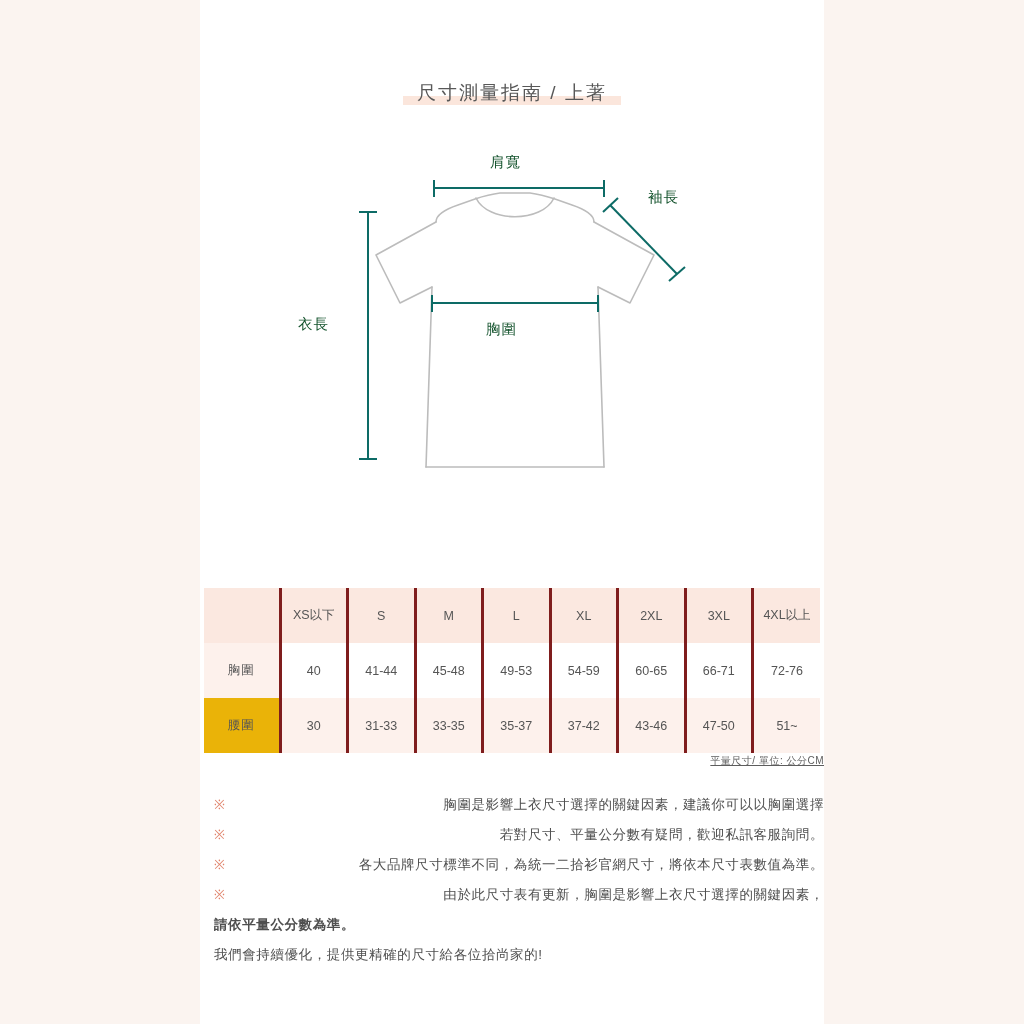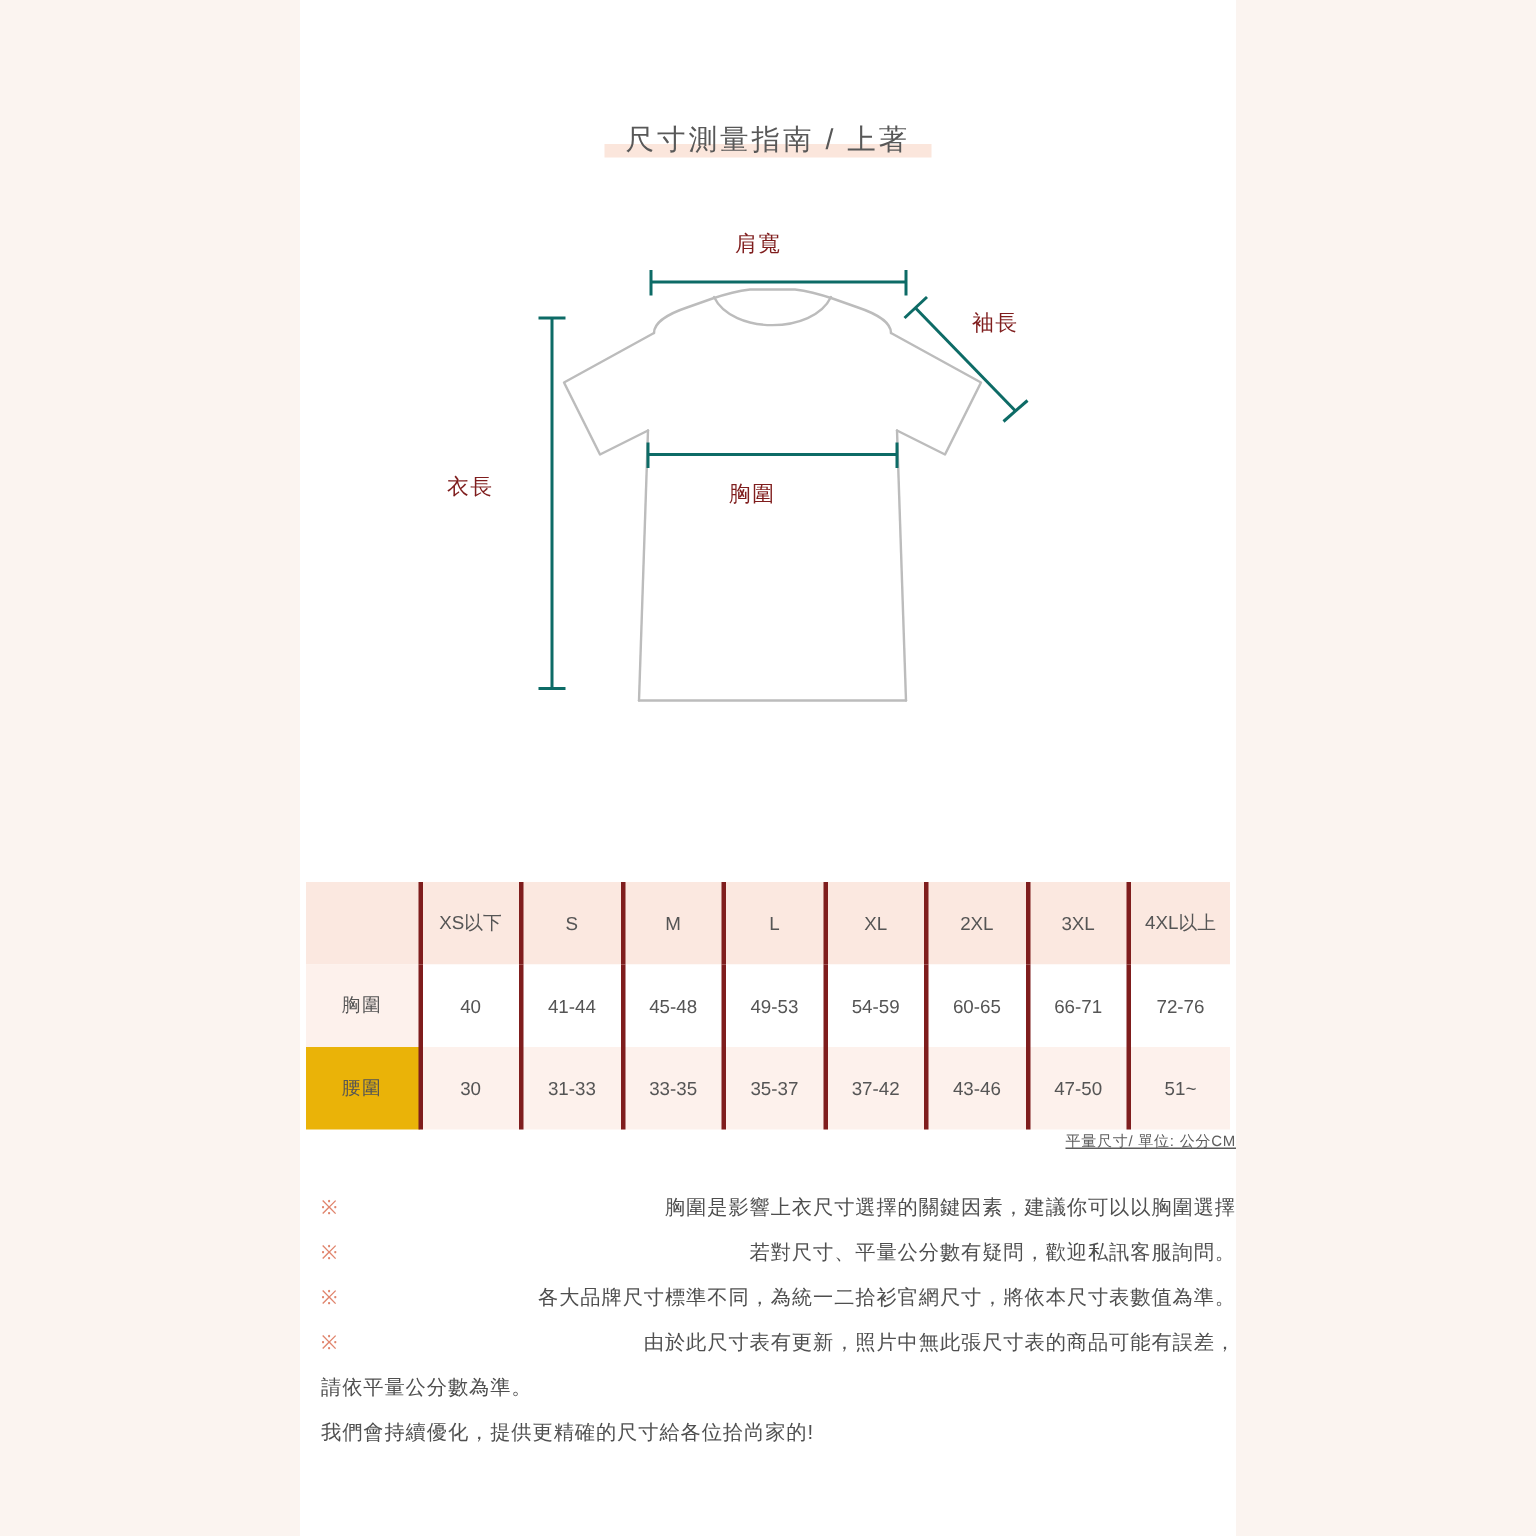--- a/index.html
+++ b/index.html
@@ -76,26 +76,26 @@
     top: 105px;
     left: 0;
     width: 624px;
     height: 360px;
   }
   .diagram svg { display: block; }
 
   .dlabel {
     position: absolute;
     font-size: 14.5px;
-    color: #7f1d1d;
+    color: #14532d;
     letter-spacing: 1px;
     white-space: nowrap;
   }
   .lbl-shoulder { left: 290px; top: 16px; }
-  .lbl-sleeve   { left: 448px; top: 69px; text-align: right; }
+  .lbl-sleeve   { left: 448px; top: 51px; text-align: right; }
   .lbl-chest    { left: 286px; top: 183px; }
   .lbl-length   { left: 98px;  top: 178px; }
 
   
   .sg-heading {
     position: absolute;
     top: 500px;
     left: 0;
     width: 624px;
     text-align: center;
@@ -172,20 +172,21 @@
   .note-mark {
     color: #e0846c;
     width: 20px;
     flex: 0 0 20px;
     font-size: 13px;
     line-height: 30px;
   }
   .note-text { flex: 1; text-align: right; }
   .note-cont {
     padding-left: 20px;
+    font-weight: bold;
   }
   .note-plain {
     font-size: 13.5px;
     line-height: 30px;
     color: #4f4f4f;
     letter-spacing: .6px;
     padding-left: 0px;
   }
 </style>
 </head>
@@ -327,20 +328,20 @@
       <div class="note-line">
         <span class="note-mark">※</span>
         <span class="note-text">若對尺寸、平量公分數有疑問，歡迎私訊客服詢問。</span>
       </div>
       <div class="note-line">
         <span class="note-mark">※</span>
         <span class="note-text">各大品牌尺寸標準不同，為統一二拾衫官網尺寸，將依本尺寸表數值為準。</span>
       </div>
       <div class="note-line">
         <span class="note-mark">※</span>
-        <span class="note-text">由於此尺寸表有更新，照片中無此張尺寸表的商品可能有誤差，</span>
+        <span class="note-text">由於此尺寸表有更新，胸圍是影響上衣尺寸選擇的關鍵因素，</span>
       </div>
       <div class="note-plain note-cont">請依平量公分數為準。</div>
       <div class="note-plain">我們會持續優化，提供更精確的尺寸給各位拾尚家的!</div>
     </div>
 
   </div>
 </div>
 
 </body></html>

